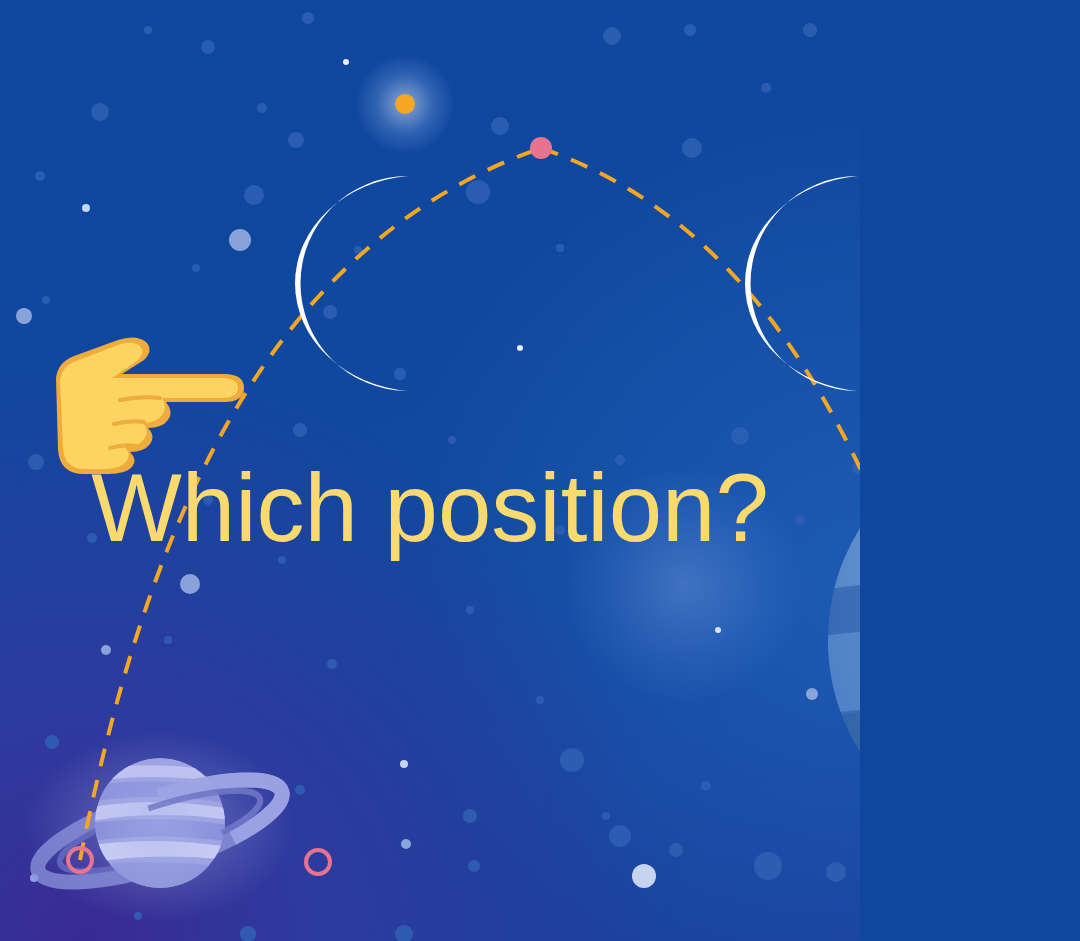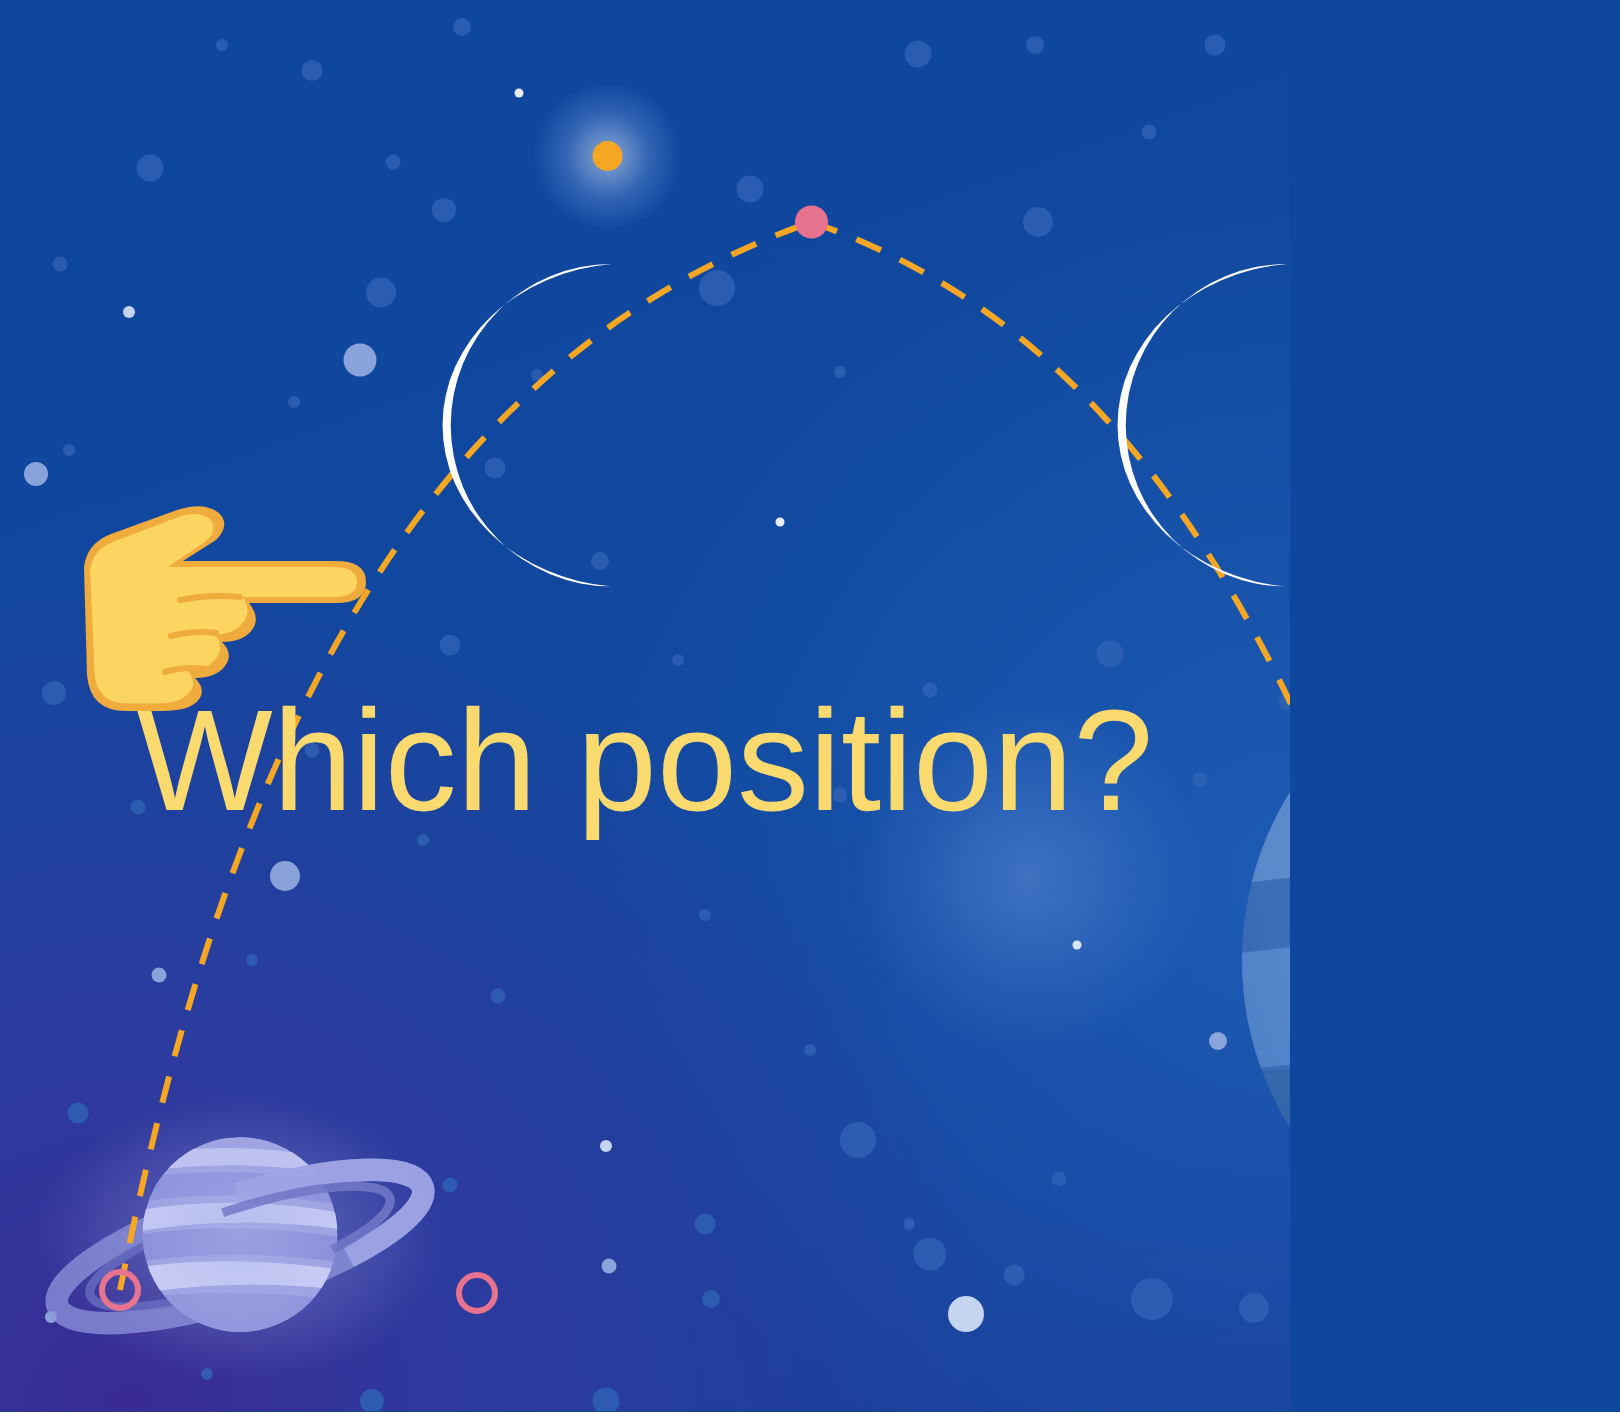--- a/index.html
+++ b/index.html
@@ -6,21 +6,21 @@
     margin: 0;
     padding: 0;
     background: #0f469e;
   }
   #scene {
     position: relative;
     width: 860px;
     height: 941px;
     overflow: hidden;
     font-family: "Liberation Sans", sans-serif;
-    background: #14532d;
+    background: #be185d;
   }
   .layer { position: absolute; inset: 0; }
   .abs { position: absolute; }
 
   
   #bg-gradient {
     position: absolute; inset: 0;
     background:
       radial-gradient(circle at 10% 100%, #3a2a93 0%, #2e3a9e 18%, rgba(17,70,158,0) 48%),
       radial-gradient(circle at 100% 62%, #1d5bb4 0%, rgba(15,70,158,0) 45%),

